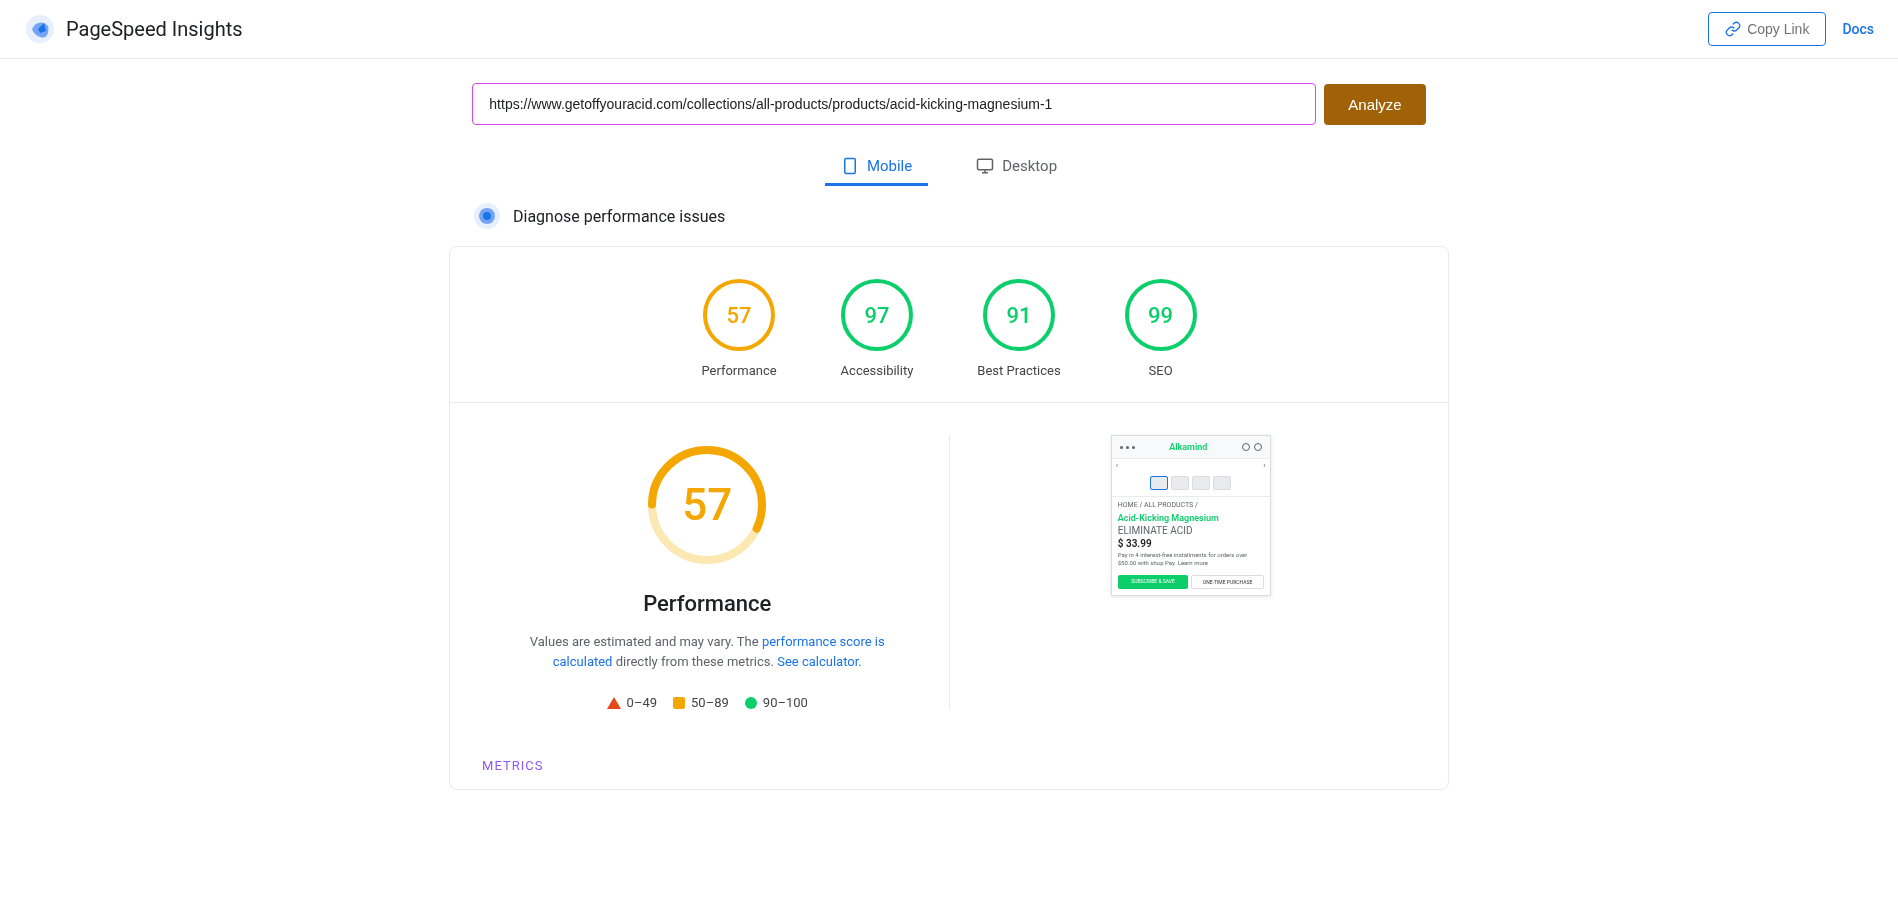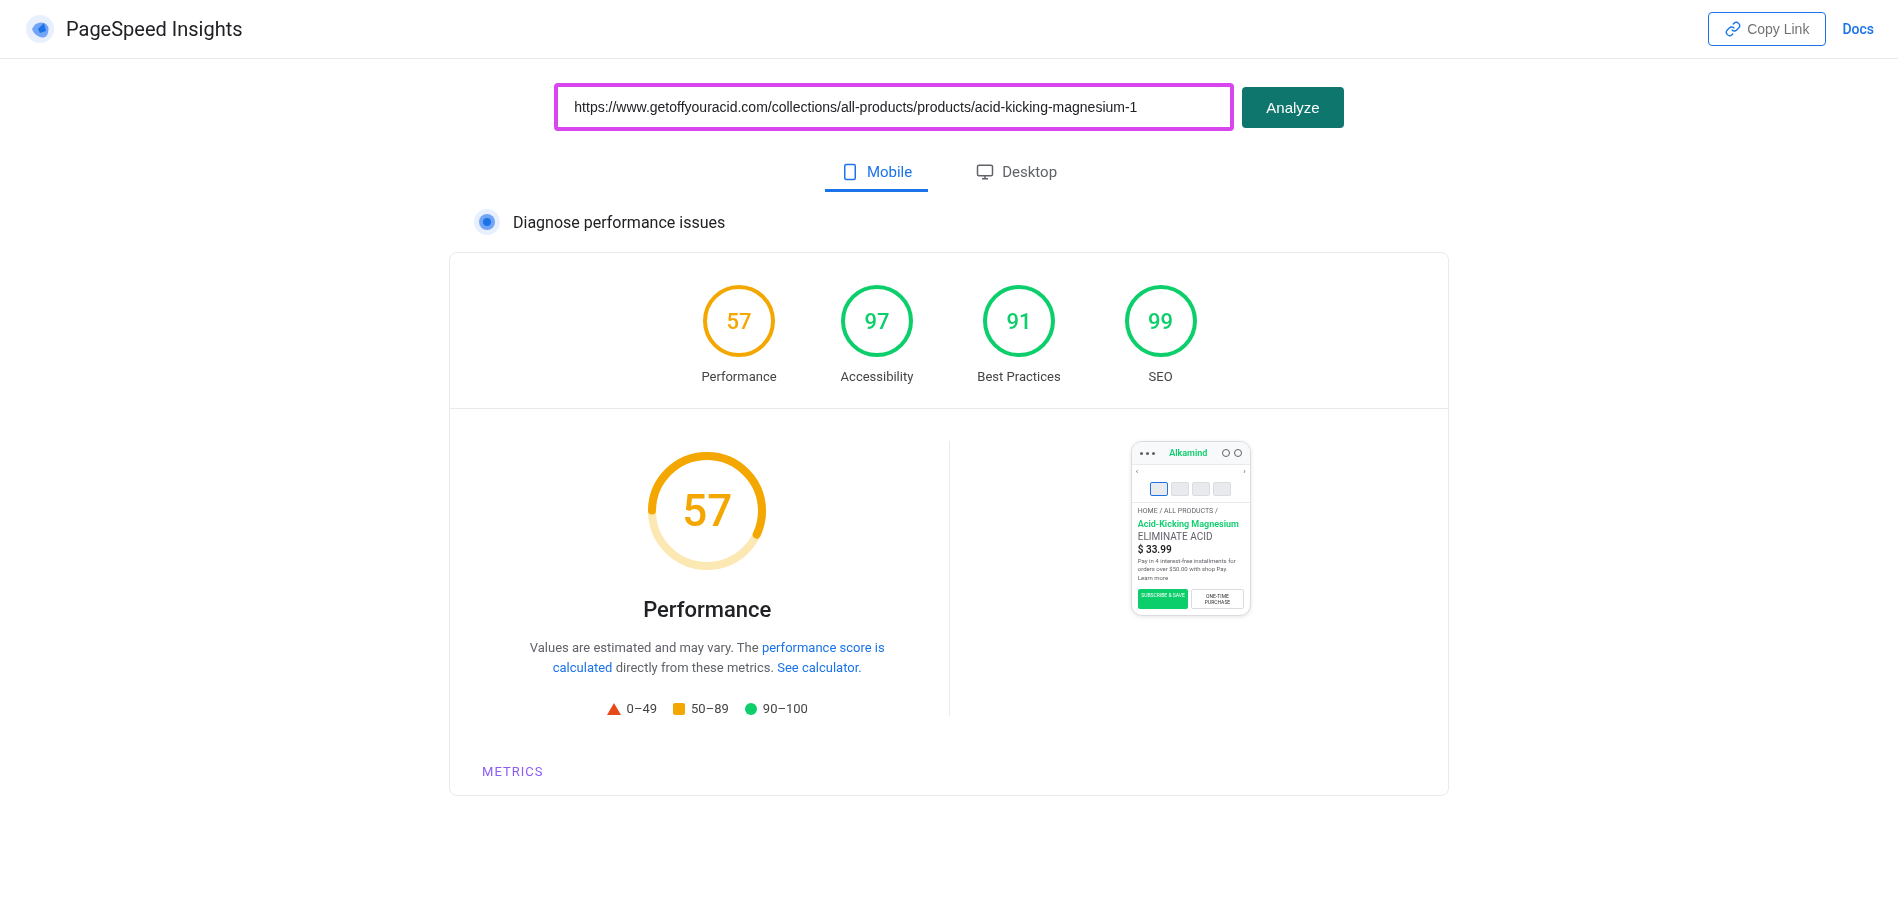--- a/index.html
+++ b/index.html
@@ -62,31 +62,31 @@
       display: flex;
       justify-content: center;
       padding: 24px 0 16px 0;
     }
     .search-container {
       display: flex;
       align-items: center;
       gap: 8px;
     }
     .url-input {
-      width: 680px;
+      width: 844px;
       padding: 12px 16px;
-      border: 4px solid #d946ef;
+      border: 1px solid #d946ef;
       border-radius: 4px;
       font-size: 14px;
       color: #202124;
       outline: none;
     }
     .analyze-btn {
       padding: 12px 24px;
-      background: #0f766e;
+      background: #a16207;
       color: #fff;
       border: none;
       border-radius: 4px;
       font-size: 15px;
       font-weight: 500;
       cursor: pointer;
     }
 
     
     .tabs-area {
@@ -256,23 +256,23 @@
     }
     .legend-dot-green {
       width: 12px;
       height: 12px;
       background: #0cce6b;
       border-radius: 50%;
     }
 
     
     .preview-card {
-      width: 120px;
+      width: 160px;
       border: 1px solid #dadce0;
-      border-radius: 11px;
+      border-radius: 0;
       overflow: hidden;
       background: #fff;
       box-shadow: 0 1px 4px rgba(0,0,0,0.1);
       font-size: 9px;
     }
     .preview-header {
       background: #f8f9fa;
       padding: 6px 8px;
       display: flex;
       align-items: center;

